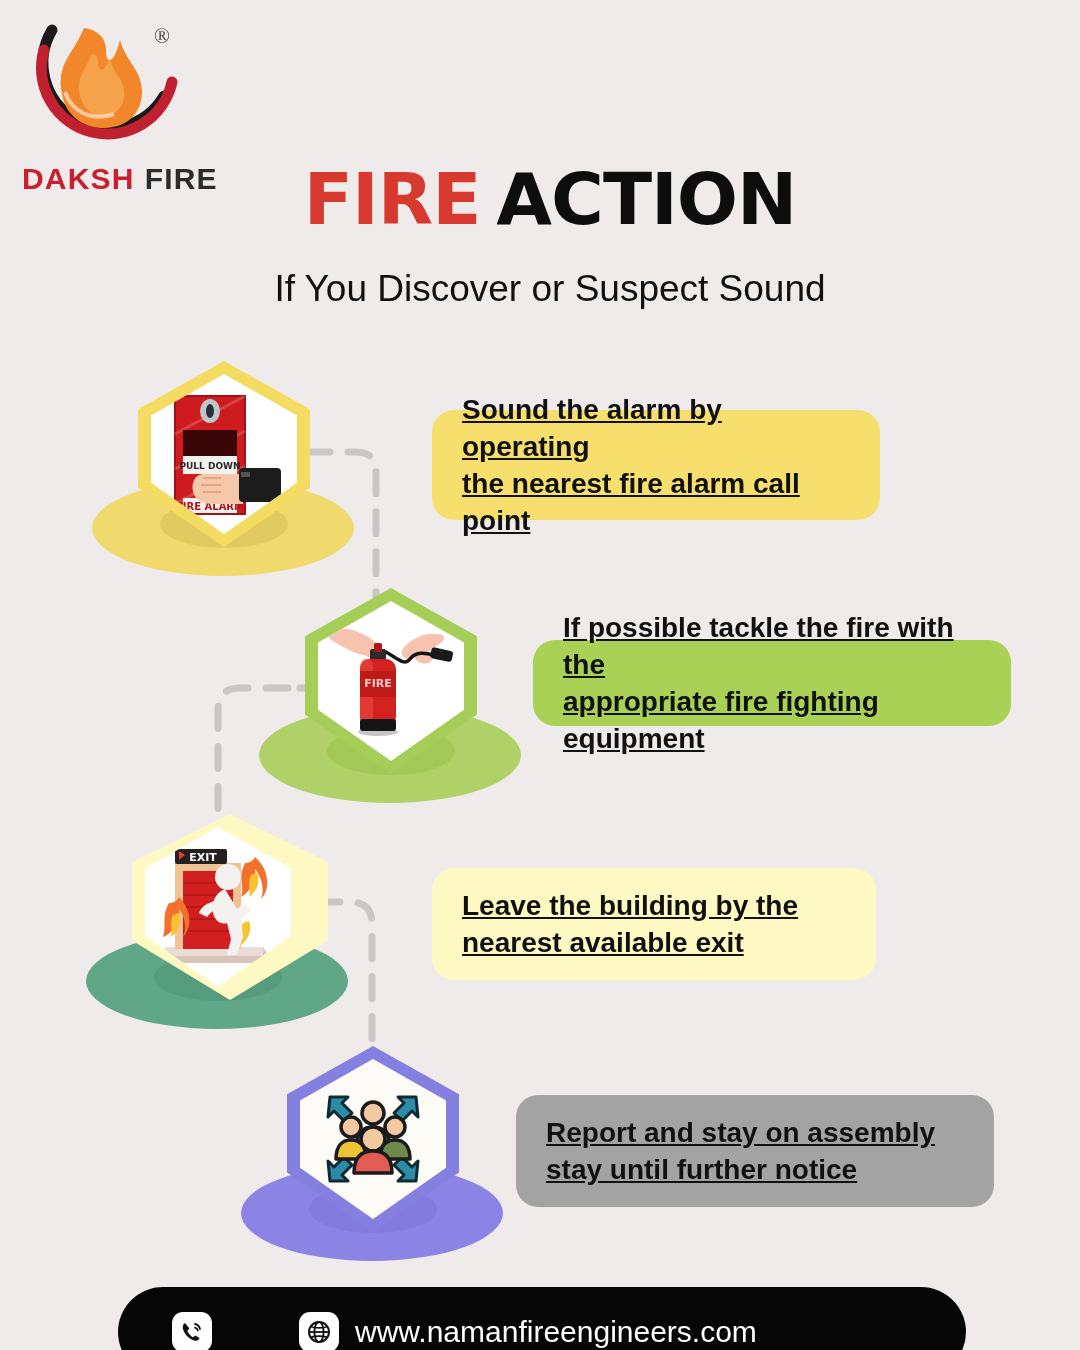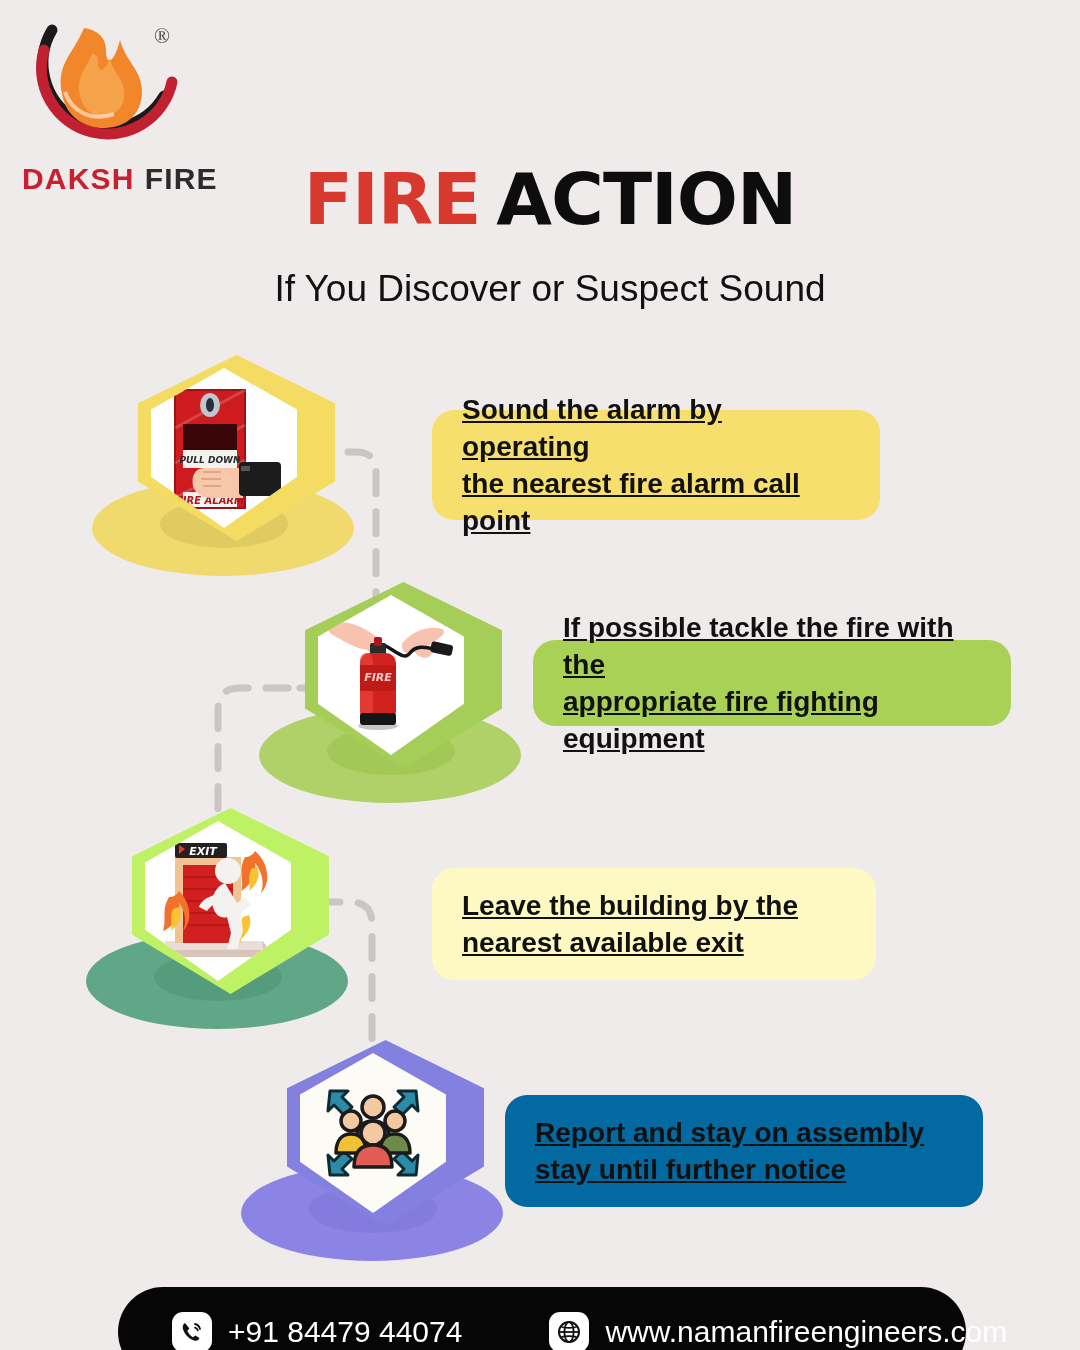--- a/index.html
+++ b/index.html
@@ -48,23 +48,22 @@
   .node{position:absolute;width:215px;height:215px;}
   .node .shadow{
     position:absolute;left:-24px;bottom:-6px;width:262px;height:96px;
     border-radius:50%;
   }
   .node .shadow-inner{
     position:absolute;left:44px;bottom:22px;width:128px;height:48px;
     border-radius:50%;opacity:.45;
   }
   .pin{
-    position:absolute;left:22px;top:0;width:197px;height:186px;
+    position:absolute;left:22px;top:6px;width:172px;height:186px;
     clip-path:polygon(50% 0%,100% 26%,100% 68%,50% 100%,0 68%,0 26%);
-    font-style:italic;
   }
   .pin-inner{
     position:absolute;left:13px;top:13px;width:146px;height:160px;
     background:#FFFFFF;
     clip-path:polygon(50% 0%,100% 26%,100% 68%,50% 100%,0 68%,0 26%);
     overflow:hidden;
   }
   .pin-art{position:absolute;left:0;top:0;width:146px;height:160px;}
 
   
@@ -186,21 +185,21 @@
   <div class="card" style="left:533px;top:640px;width:478px;height:86px;background:#A9D155;">
     <div>
       <div>If possible tackle the fire with the</div>
       <div>appropriate fire fighting equipment</div>
     </div>
   </div>
 
   <div class="node" style="left:110px;top:808px;">
     <div class="shadow" style="background:#5FA787;"></div>
     <div class="shadow-inner" style="background:#49906F;"></div>
-    <div class="pin" style="background:#bef264;">
+    <div class="pin" style="background:#fef9c3;padding-left:24px;">
       <div class="pin-inner">
         <svg class="pin-art" viewBox="0 0 146 160">
           <path d="M20 120 L118 120 L128 136 L30 136 Z" fill="#D9C4BC"></path>
           <rect x="20" y="120" width="98" height="9" fill="#EADDD8"></rect>
           <rect x="30" y="36" width="66" height="86" fill="#F0C394"></rect>
           <rect x="38" y="44" width="50" height="78" fill="#D22020"></rect>
           <g stroke="#AE1616" stroke-width="1.5">
             <line x1="38" y1="56" x2="88" y2="56"></line>
               <line x1="38" y1="68" x2="88" y2="68"></line>
             <line x1="38" y1="80" x2="88" y2="80"></line>
@@ -248,37 +247,36 @@
             <path d="M36 100 C36 87 42 81 51 81 C60 81 66 87 66 100 Z" fill="#EFC133"></path>
             <circle cx="95" cy="68" r="10" fill="#F3C9A2"></circle>
             <path d="M80 100 C80 87 86 81 95 81 C104 81 110 87 110 100 Z" fill="#6E8A4A"></path>
             <circle cx="73" cy="80" r="12" fill="#F3C9A2"></circle>
             <path d="M54 114 C54 98 62 92 73 92 C84 92 92 98 92 114 Z" fill="#E05C55"></path>
           </g>
         </svg>
       </div>
     </div>
   </div>
-  <div class="card" style="left:505px;top:1095px;width:478px;height:112px;background:#0369a1;">
+  <div class="card" style="left:516px;top:1095px;width:478px;height:112px;background:#a3a3a3;">
     <div>
       <div>Report and stay on assembly</div>
       <div>stay until further notice</div>
     </div>
   </div>
 
   <div class="footer">
     <div class="fitem" style="margin-left:54px;">
       <span class="fbadge">
         <svg width="26" height="26" viewBox="0 0 26 26">
           <path d="M6 4 C4 5 3 8 4.5 11.5 C6.5 16.5 10.5 20 15 21.5 C18 22.5 20 21 20.5 19 L16.5 16.5 L13.8 18.3 C11.5 16.8 9.5 14.5 8.3 12 L10.4 9.6 Z" fill="#111"></path>
           <path d="M16 5 C18.5 5.6 20.4 7.6 21 10" fill="none" stroke="#111" stroke-width="1.8" stroke-linecap="round"></path>
           <path d="M16 8.6 C17.4 9 18.4 10 18.8 11.4" fill="none" stroke="#111" stroke-width="1.8" stroke-linecap="round"></path>
         </svg>
       </span>
-      <span class="ftext">+91 84479 44074</span>
     </div>
     <div class="fitem" style="margin-left:87px;">
       <span class="fbadge">
         <svg width="26" height="26" viewBox="0 0 26 26">
           <circle cx="13" cy="13" r="10" fill="none" stroke="#111" stroke-width="2"></circle>
           <ellipse cx="13" cy="13" rx="4.6" ry="10" fill="none" stroke="#111" stroke-width="1.8"></ellipse>
           <line x1="3" y1="13" x2="23" y2="13" stroke="#111" stroke-width="1.8"></line>
           <path d="M5.3 7.6 C8 9.3 18 9.3 20.7 7.6" fill="none" stroke="#111" stroke-width="1.6"></path>
           <path d="M5.3 18.4 C8 16.7 18 16.7 20.7 18.4" fill="none" stroke="#111" stroke-width="1.6"></path>
         </svg>

